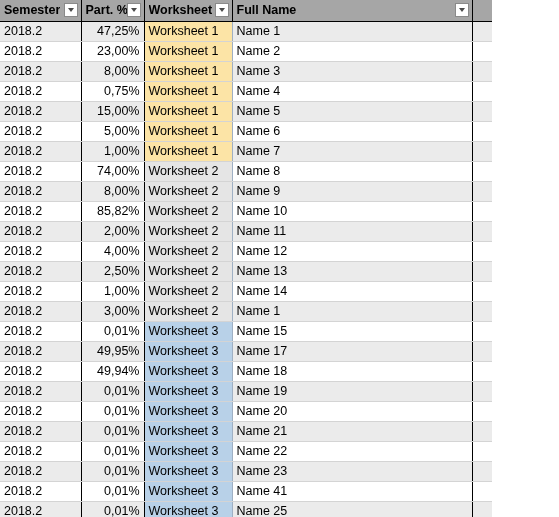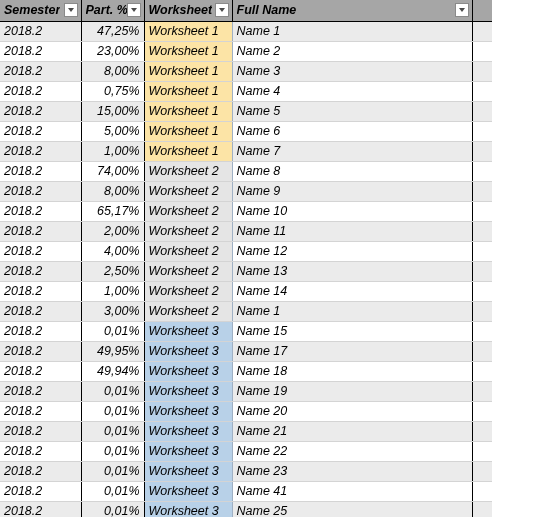--- a/index.html
+++ b/index.html
@@ -6,21 +6,20 @@
   html, body {
     width: 559px; height: 517px;
     overflow: hidden;
     background: #ffffff;
     font-family: "Liberation Sans", sans-serif;
   }
   #grid {
     width: 492px; height: 517px;
     position: relative;
     overflow: hidden;
-    font-style: italic;
   }
   table.sheet {
     border-collapse: collapse;
     table-layout: fixed;
     width: 559px;
     font-size: 12.5px;
     color: #000000;
   }
   table.sheet col.c-sem  { width: 81px;  }
   table.sheet col.c-part { width: 63px;  }
@@ -209,21 +208,21 @@
         </tr>
         <tr class="band-b">
           <td class="col-sem">2018.2</td>
           <td class="col-part">8,00%</td>
           <td class="col-ws ws-2">Worksheet 2</td>
           <td class="col-name">Name 9</td>
           <td class="col-top"></td>
         </tr>
         <tr class="band-a">
           <td class="col-sem">2018.2</td>
-          <td class="col-part">65,17%</td>
+          <td class="col-part">85,82%</td>
           <td class="col-ws ws-2">Worksheet 2</td>
           <td class="col-name">Name 10</td>
           <td class="col-top"></td>
         </tr>
         <tr class="band-b">
           <td class="col-sem">2018.2</td>
           <td class="col-part">2,00%</td>
           <td class="col-ws ws-2">Worksheet 2</td>
           <td class="col-name">Name 11</td>
           <td class="col-top"></td>

